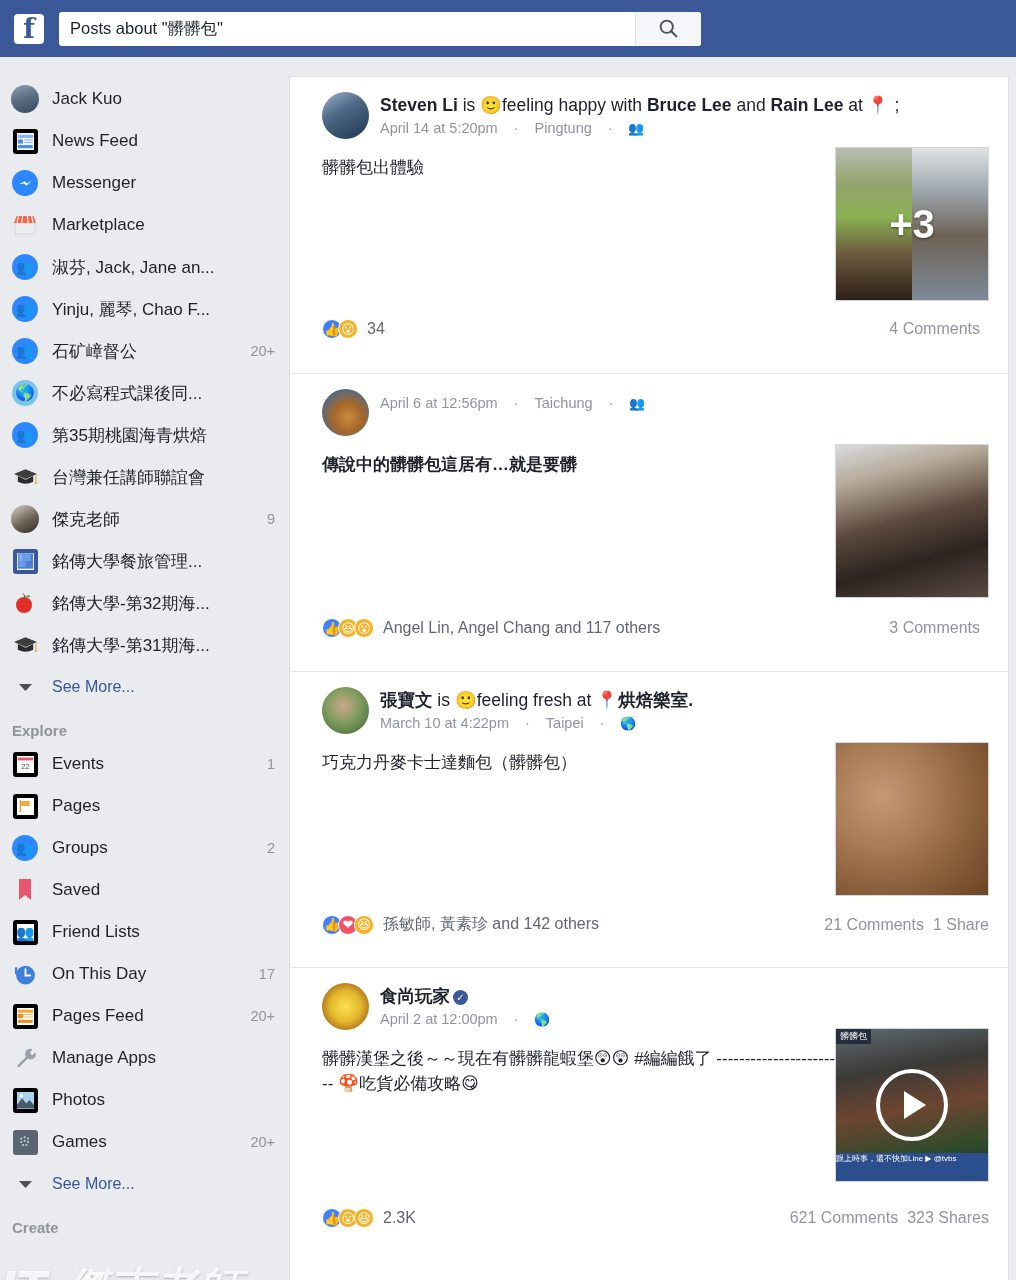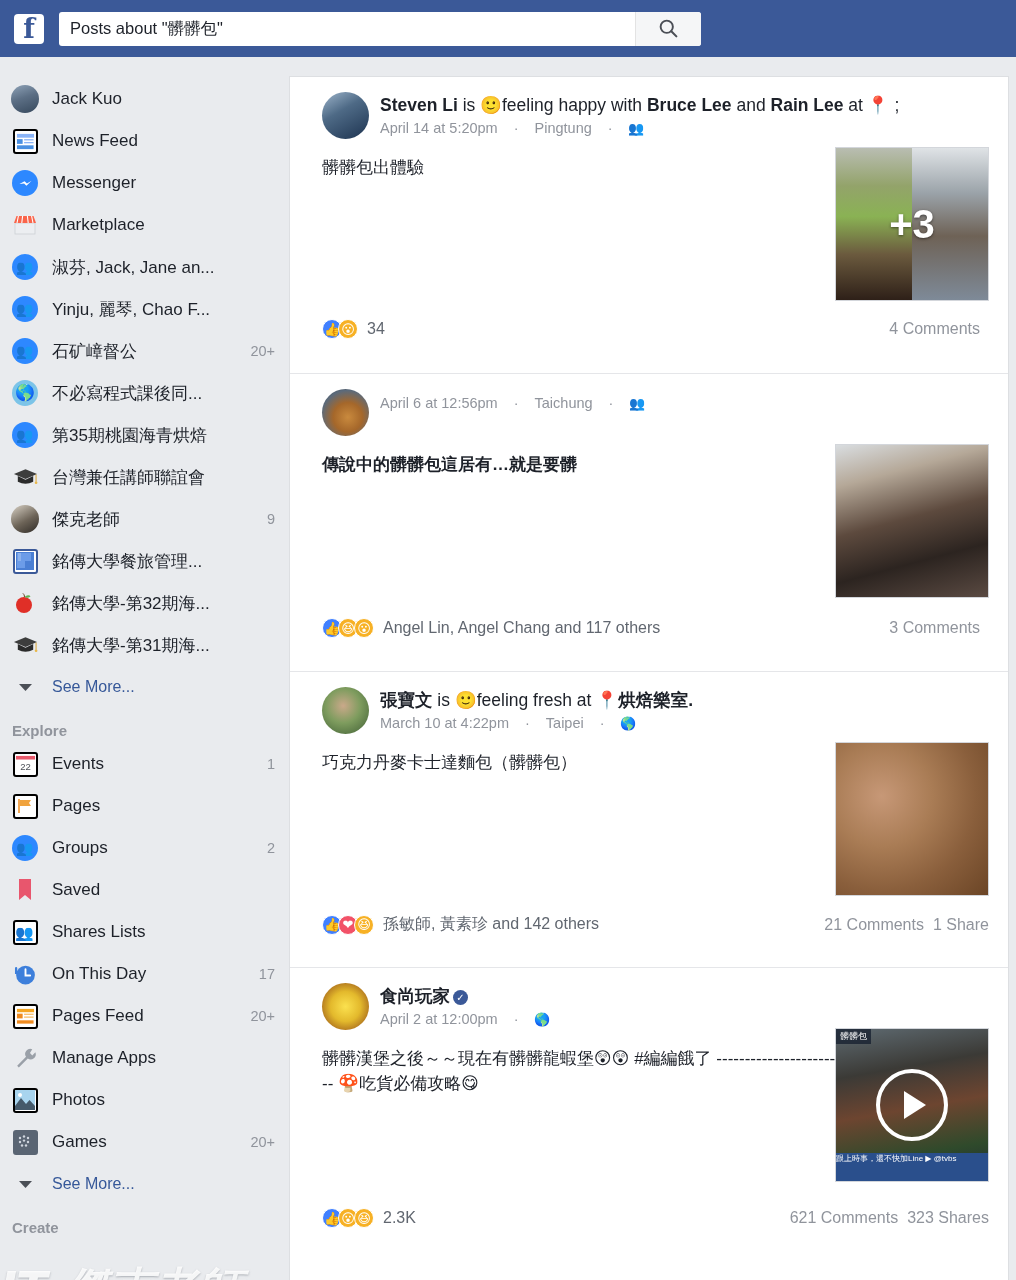--- a/index.html
+++ b/index.html
@@ -84,22 +84,22 @@
   }
 
   
   .ic-circle {
     width: 26px; height: 26px; border-radius: 50%;
     display: flex; align-items: center; justify-content: center;
     font-size: 14px; color: #fff;
   }
   .ic-square {
     width: 25px; height: 25px; border-radius: 3px;
-    border: 2px solid #000000; background: #fff;
-    display: flex; align-items: center; justify-content: center;
+    border: 4px solid #000000; background: #fff;
+    display: flex; align-items: center; 
     overflow: hidden;
   }
 
   
   #watermark {
     position: absolute; left: 0px; top: 1264px;
     width: 320px; height: 84px;
     pointer-events: none; z-index: 50;
     color: rgba(255,255,255,0.88);
     font-family: "DejaVu Sans", sans-serif;
@@ -419,21 +419,21 @@
       </svg>
     </div>
     <span class="nav-lbl">Saved</span>
     <span class="nav-badge"></span>
   </div>
 
   <div class="nav-row">
     <div class="nav-ico">
       <div class="ic-square" style="color:#5e9bea;font-size:15px;">👥</div>
     </div>
-    <span class="nav-lbl">Shares Lists</span>
+    <span class="nav-lbl">Friend Lists</span>
     <span class="nav-badge"></span>
   </div>
 
   <div class="nav-row">
     <div class="nav-ico">
       <svg width="25" height="25" viewBox="0 0 24 24">
         <circle cx="12" cy="12.5" r="9" fill="#3d7fdb"></circle>
         <path d="M12 7 v6 h4.5" stroke="#fff" stroke-width="1.8" fill="none" stroke-linecap="round"></path>
         <path d="M3 6 v4.5 h4.5" stroke="#3d7fdb" stroke-width="2.2" fill="none" stroke-linecap="round"></path>
       </svg>

